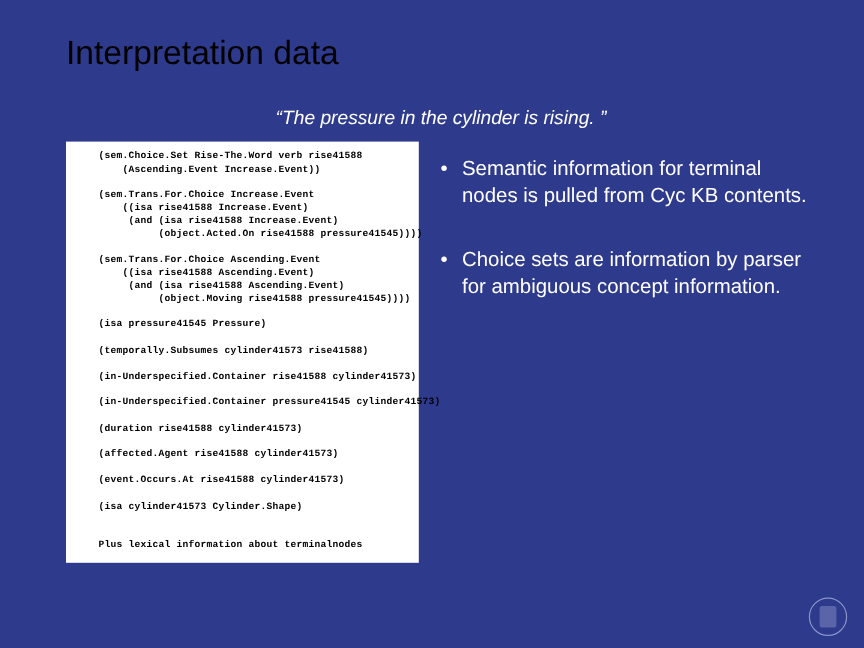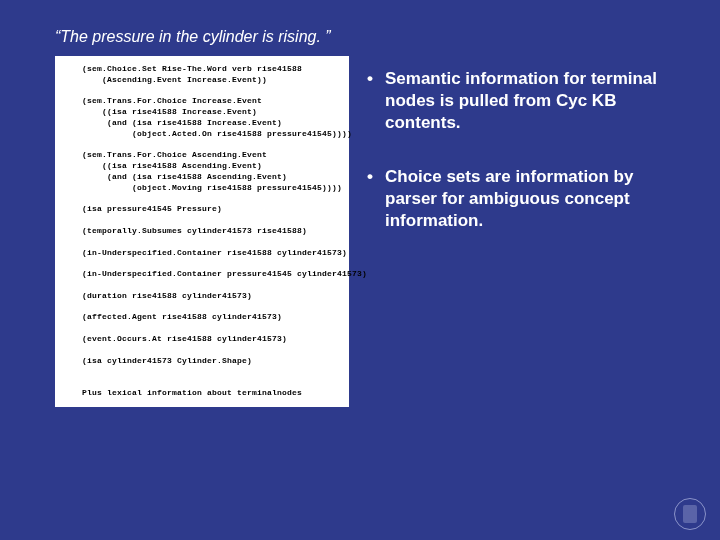--- a/index.html
+++ b/index.html
@@ -21,20 +21,21 @@
     color: #000;
     font-size: 28px;
     font-weight: normal;
     margin-bottom: 30px;
   }
   .subtitle {
     color: #fff;
     font-style: italic;
     font-size: 16px;
     margin-bottom: 10px;
+    text-align: center;
   }
   .content-row {
     display: flex;
     gap: 18px;
     align-items: flex-start;
   }
   .code-box {
     background: #fff;
     width: 294px;
     padding: 8px 27px;
@@ -47,21 +48,20 @@
     letter-spacing: 0.2px;
   }
   .bullets {
     flex: 1;
     color: #fff;
     padding-top: 12px;
     padding-right: 5px;
   }
   .bullets ul {
     list-style: none;
-    font-weight: bold;
   }
   .bullets li {
     position: relative;
     padding-left: 18px;
     margin-bottom: 32px;
     font-size: 17px;
     line-height: 1.3;
   }
   .bullets li::before {
     content: "•";
@@ -86,20 +86,21 @@
     width: 14px;
     height: 18px;
     background: #5a64a8;
     border-radius: 2px;
   }
 </style>
 </head>
 <body>
 
 <div class="slide">
+  <h1 class="title">Interpretation data</h1>
   <div class="subtitle">“The pressure in the cylinder is rising. ”</div>
   <div class="content-row">
     <div class="code-box">(sem.Choice.Set Rise-The.Word verb rise41588
     (Ascending.Event Increase.Event))
 
 (sem.Trans.For.Choice Increase.Event
     ((isa rise41588 Increase.Event)
      (and (isa rise41588 Increase.Event)
           (object.Acted.On rise41588 pressure41545))))
 

